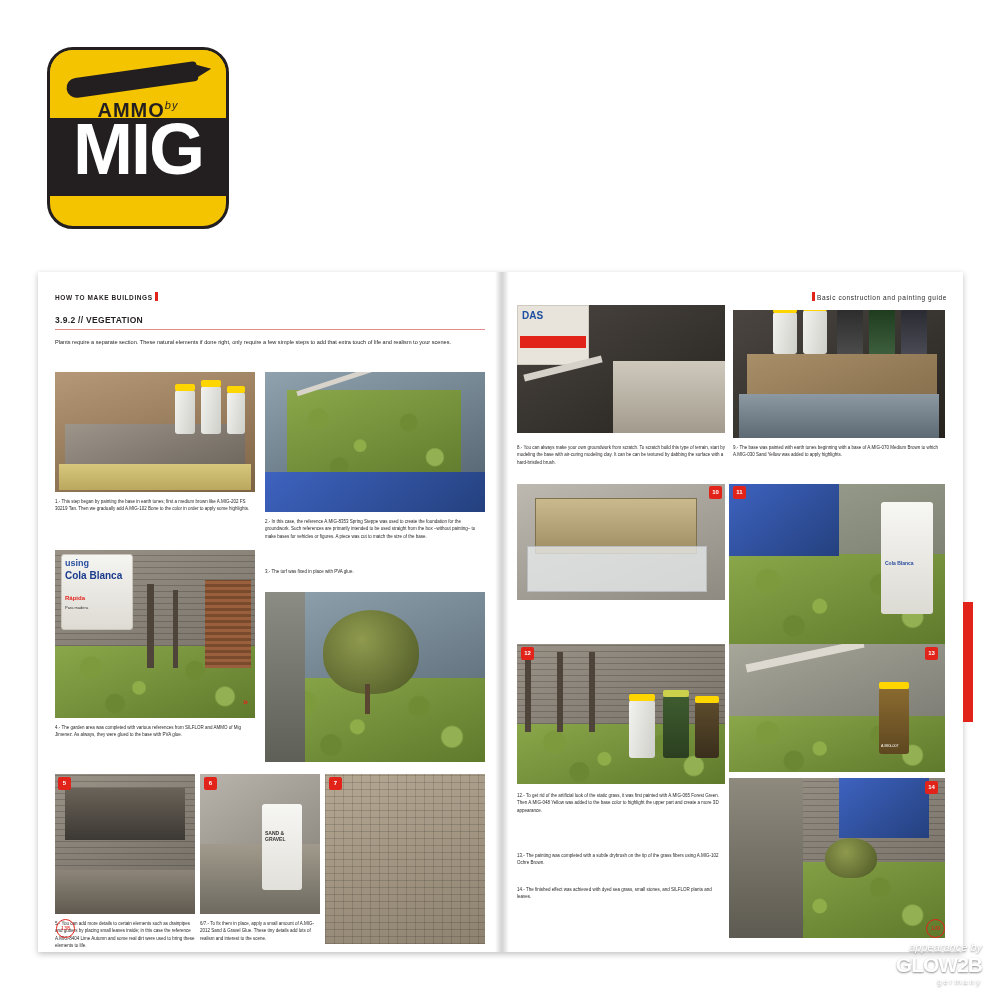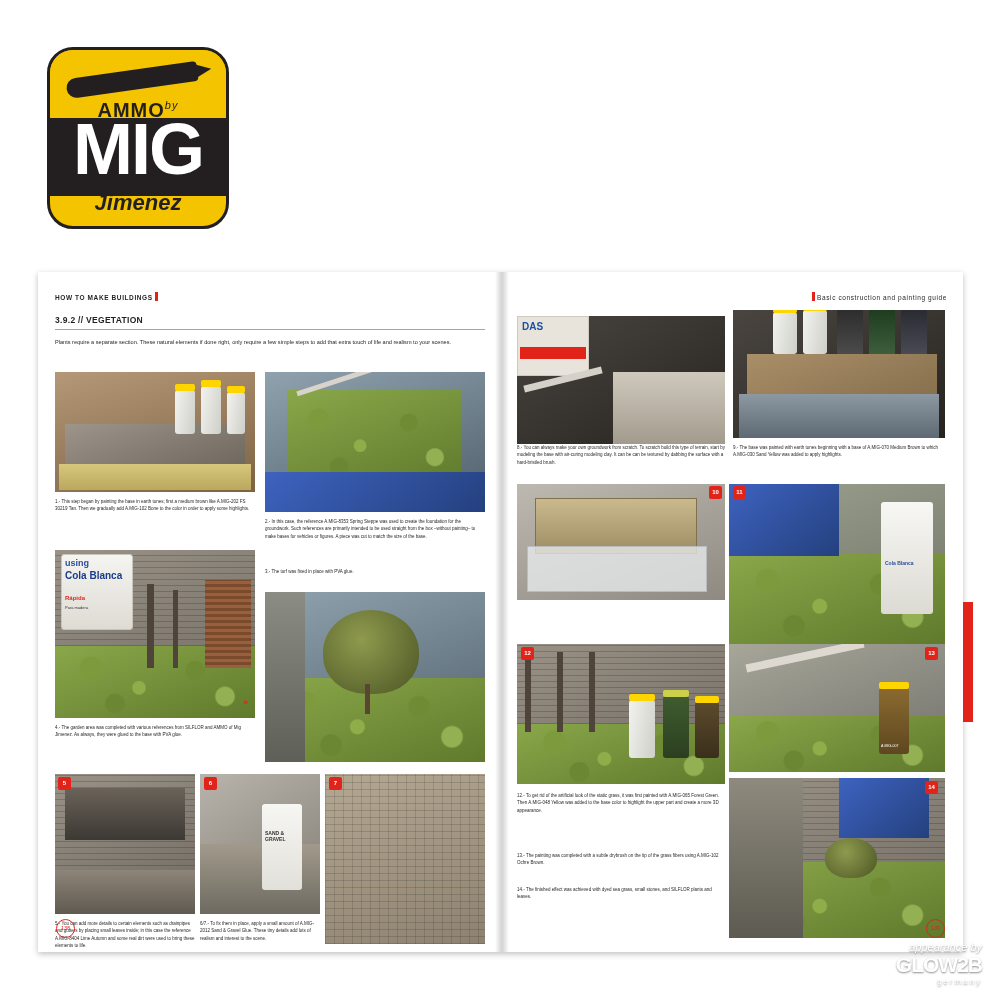--- a/index.html
+++ b/index.html
@@ -169,21 +169,20 @@
 <body>
 
 <div class="logo">
   <div class="topband"></div>
   <div class="shell"></div>
   <div class="ammoline">
     <span>AMMO</span><span class="by">by</span>
   </div>
   <div class="blackbox"></div>
   <div class="mig">MIG</div>
-  <div class="jim">Jimenez</div>
 </div>
 
 <div class="spread">
 
   <div class="page left">
 
     <div class="pg-head l">
       <span>HOW TO MAKE BUILDINGS</span>
       <span class="head-bar"></span>
     </div>
@@ -269,21 +268,21 @@
     <div class="folio">138</div>
   </div>
 
   <div class="page right">
 
     <div class="pg-head r">
       <span class="head-bar"></span>
       <span>Basic construction and painting guide</span>
     </div>
 
-    <div class="ph" style="left:16px;top:44px;width:208px;height:128px;text-align:center;">
+    <div class="ph" style="left:16px;top:33px;width:208px;height:128px;text-align:center;">
       <div class="sc dark"></div>
       <div style="position:absolute;left:96px;top:56px;width:112px;height:72px;background:linear-gradient(#cfc9bd,#a29b8d);"></div>
       <div style="position:absolute;left:0;top:0;width:70px;height:58px;background:#e8e4dc;border:1px solid #cfcac0;">
         <div style="position:absolute;left:4px;top:4px;font-size:10px;font-weight:bold;color:#1b4fa0;">DAS</div>
         <div style="position:absolute;left:2px;top:30px;width:66px;height:12px;background:#e2231a;"></div>
       </div>
       <div style="position:absolute;left:6px;top:60px;width:80px;height:7px;background:#d5d1c8;transform:rotate(-14deg);"></div>
     </div>
     <div class="cap" style="left:16px;top:172px;width:208px;">8.- You can always make your own groundwork from scratch. To scratch build this type of terrain, start by modeling the base with air-curing modeling clay. It can be can be textured by dabbing the surface with a hard-bristled brush.</div>
 

